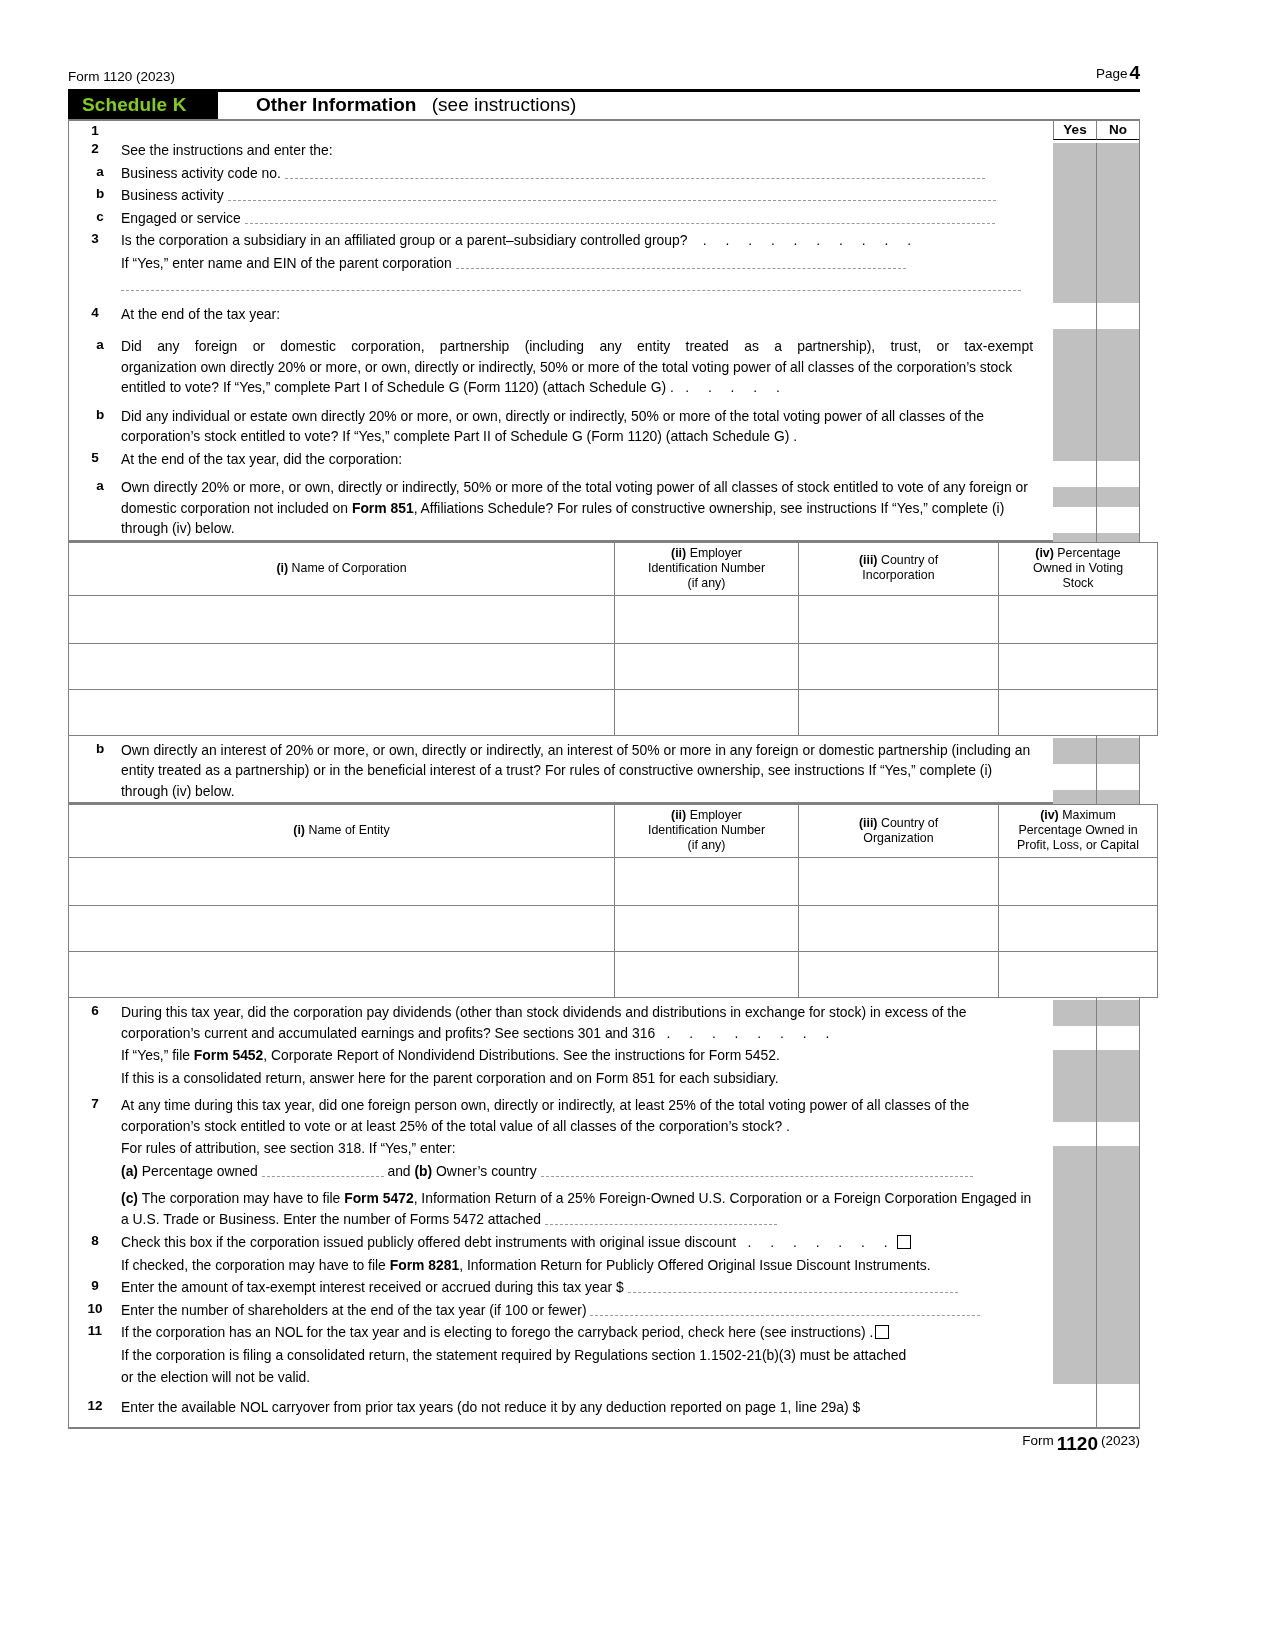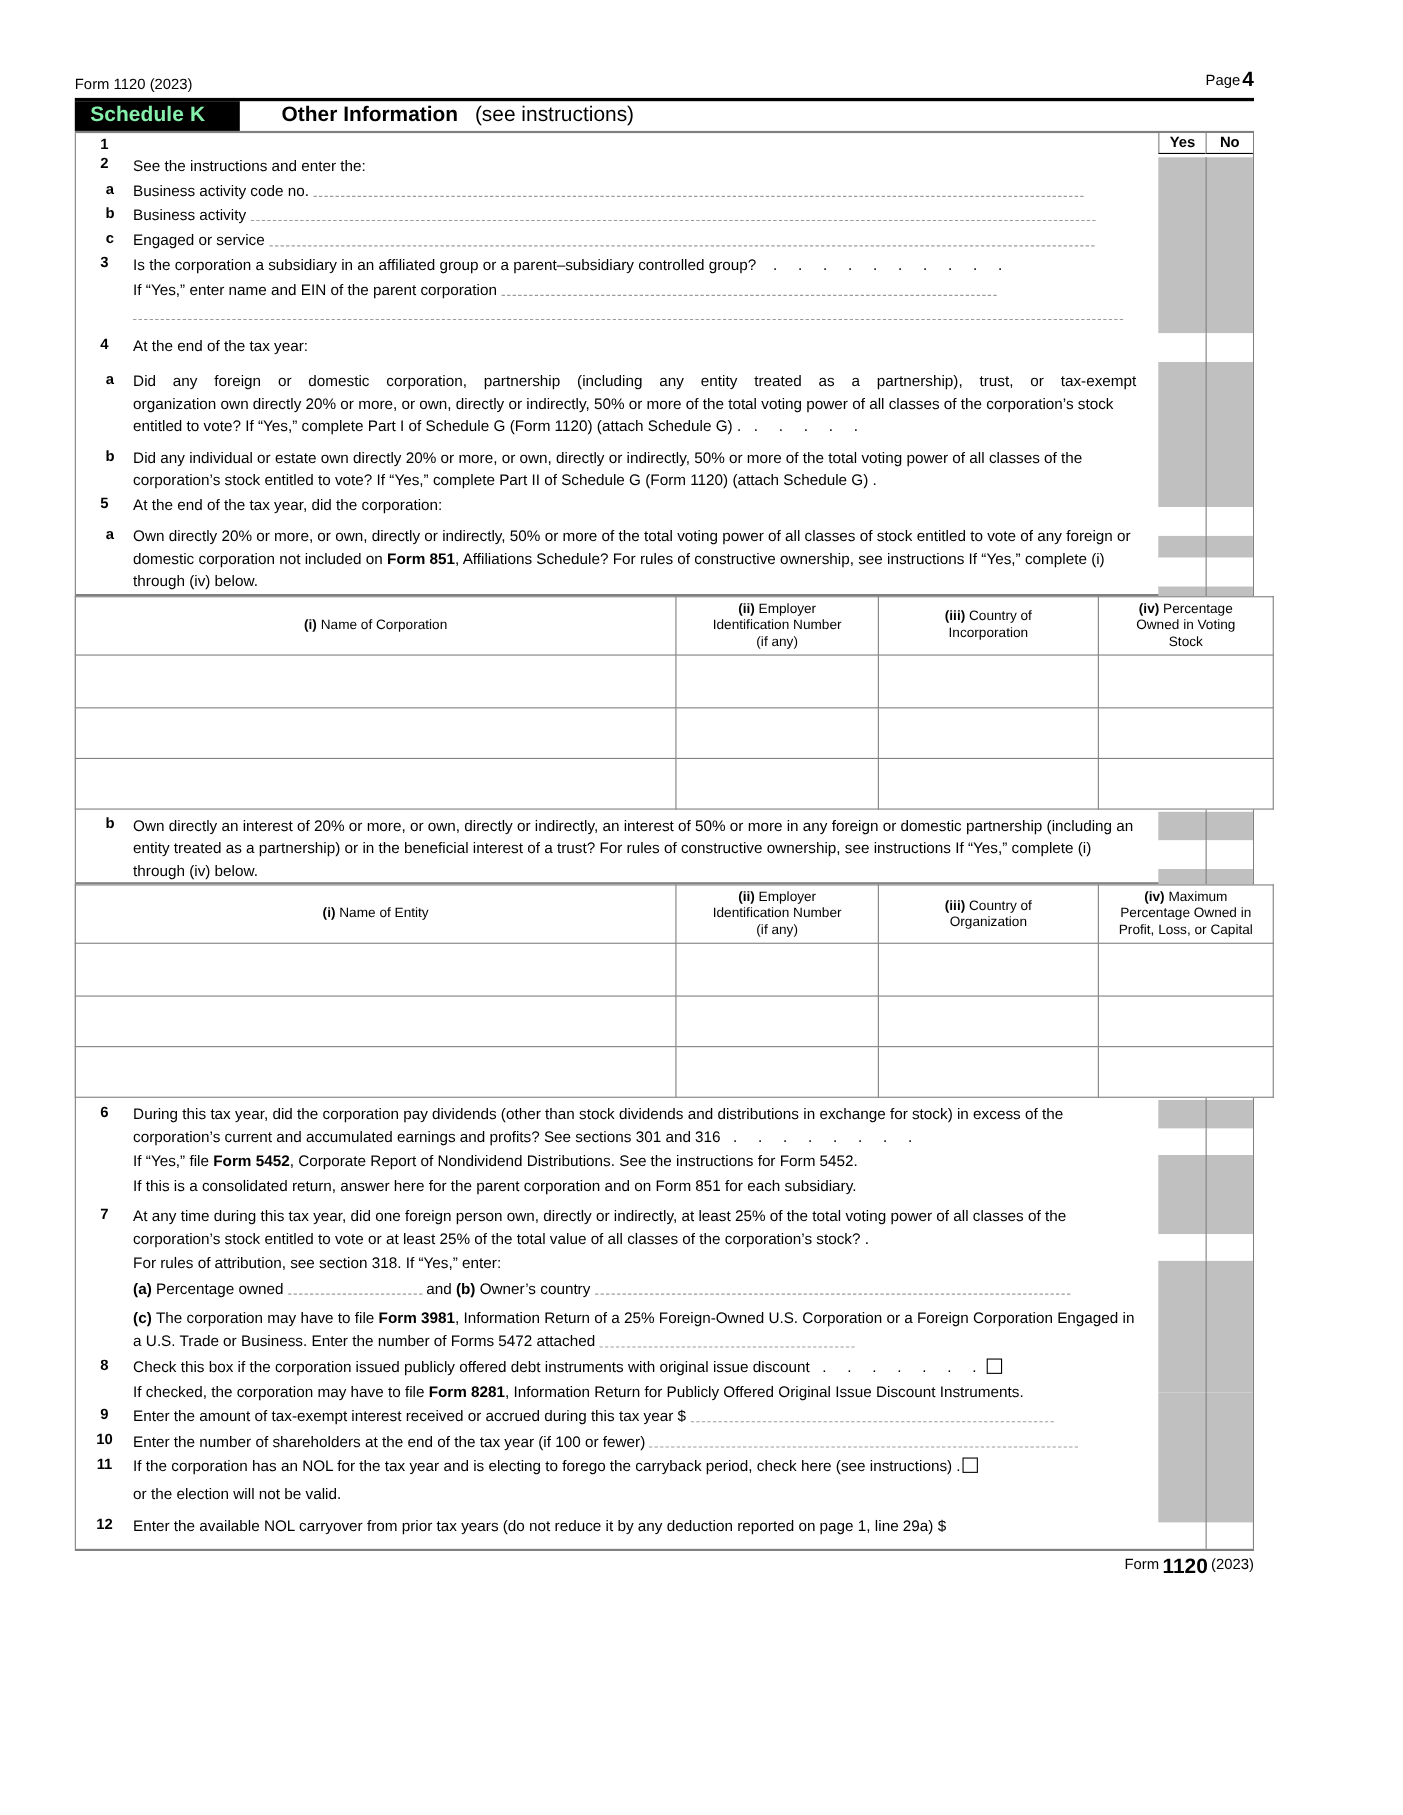--- a/index.html
+++ b/index.html
@@ -32,21 +32,21 @@
   .rule-heavy { border-bottom: 3px solid #000; }
 
   
   .schedbar {
     display: flex;
     align-items: stretch;
     border-bottom: 2px solid #808080;
   }
   .schedbar .tag {
     background: #000;
-    color: #86efac;
+    color: #84cc16;
     font-weight: bold;
     font-size: 19px;
     padding: 2px 12px 3px 14px;
     min-width: 150px;
     letter-spacing: 0.1px;
   }
   .schedbar .ttl {
     font-size: 19px;
     padding: 2px 0 3px 38px;
     font-weight: bold;
@@ -531,21 +531,21 @@
           <span class="dleader" style="width:122px"></span>
           <span>and</span>
           <b>(b)</b>
           <span>Owner’s country</span>
           <span class="dleader" style="width:432px"></span>
         </div>
       </div>
       <div class="row" style="padding-top:6px;">
         <div class="num"></div>
         <div class="txt narrow">
-          <span class="jl"><b>(c)</b>&nbsp;<span>The corporation may have to file </span><b>Form 3981</b><span>, Information Return of a 25% Foreign-Owned U.S. Corporation or a Foreign</span></span>
+          <span class="jl"><b>(c)</b>&nbsp;<span>The corporation may have to file </span><b>Form 5472</b><span>, Information Return of a 25% Foreign-Owned U.S. Corporation or a Foreign</span></span>
           <span class="jl"><span>Corporation Engaged in a U.S. Trade or Business. Enter the number of Forms 5472 attached</span>
             <span class="dleader" style="width:232px"></span>
           </span>
         </div>
       </div>
 
       <div class="row" style="padding-top:2px;">
         <div class="num">8</div>
         <div class="txt narrow">
           <span>Check this box if the corporation issued publicly offered debt instruments with original issue discount</span><span class="dots"> . . . . . . .</span><span class="cbox"></span>
@@ -574,20 +574,21 @@
       </div>
 
       <div class="row">
         <div class="num">11</div>
         <div class="txt narrow">
           <span>If the corporation has an NOL for the tax year and is electing to forego the carryback period, check here (see instructions)   .</span><span class="cbox"></span>
         </div>
       </div>
       <div class="row">
         <div class="num"></div>
+        <div class="txt narrow">If the corporation is filing a consolidated return, the statement required by Regulations section 1.1502-21(b)(3) must be attached</div>
       </div>
       <div class="row">
         <div class="num"></div>
         <div class="txt">or the election will not be valid.</div>
       </div>
 
       <div class="row" style="padding-top:8px;padding-bottom:10px;">
         <div class="num">12</div>
         <div class="txt">Enter the available NOL carryover from prior tax years (do not reduce it by any deduction reported on page 1, line 29a) $</div>
       </div>

